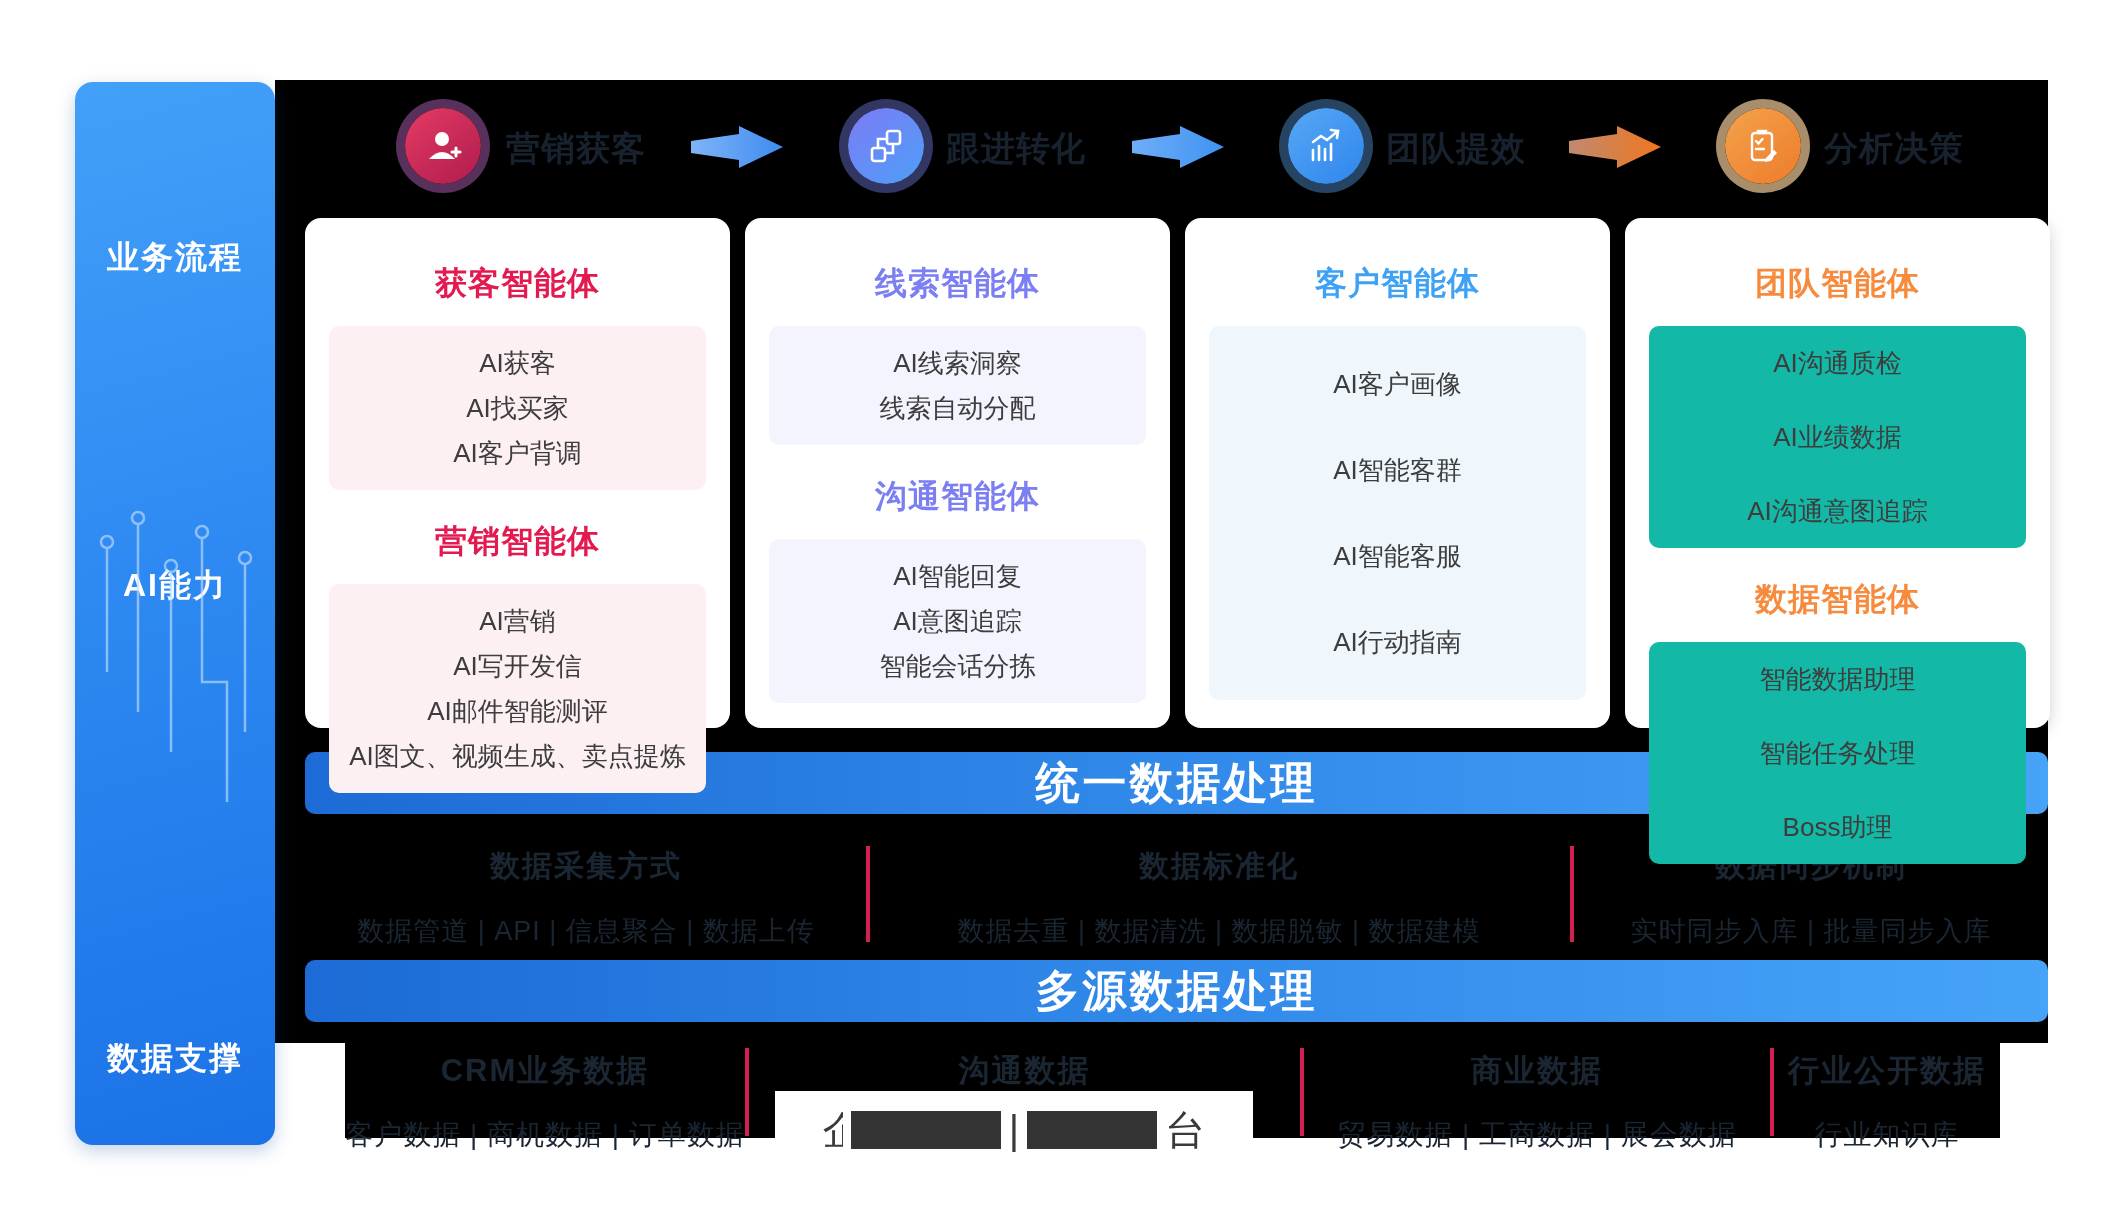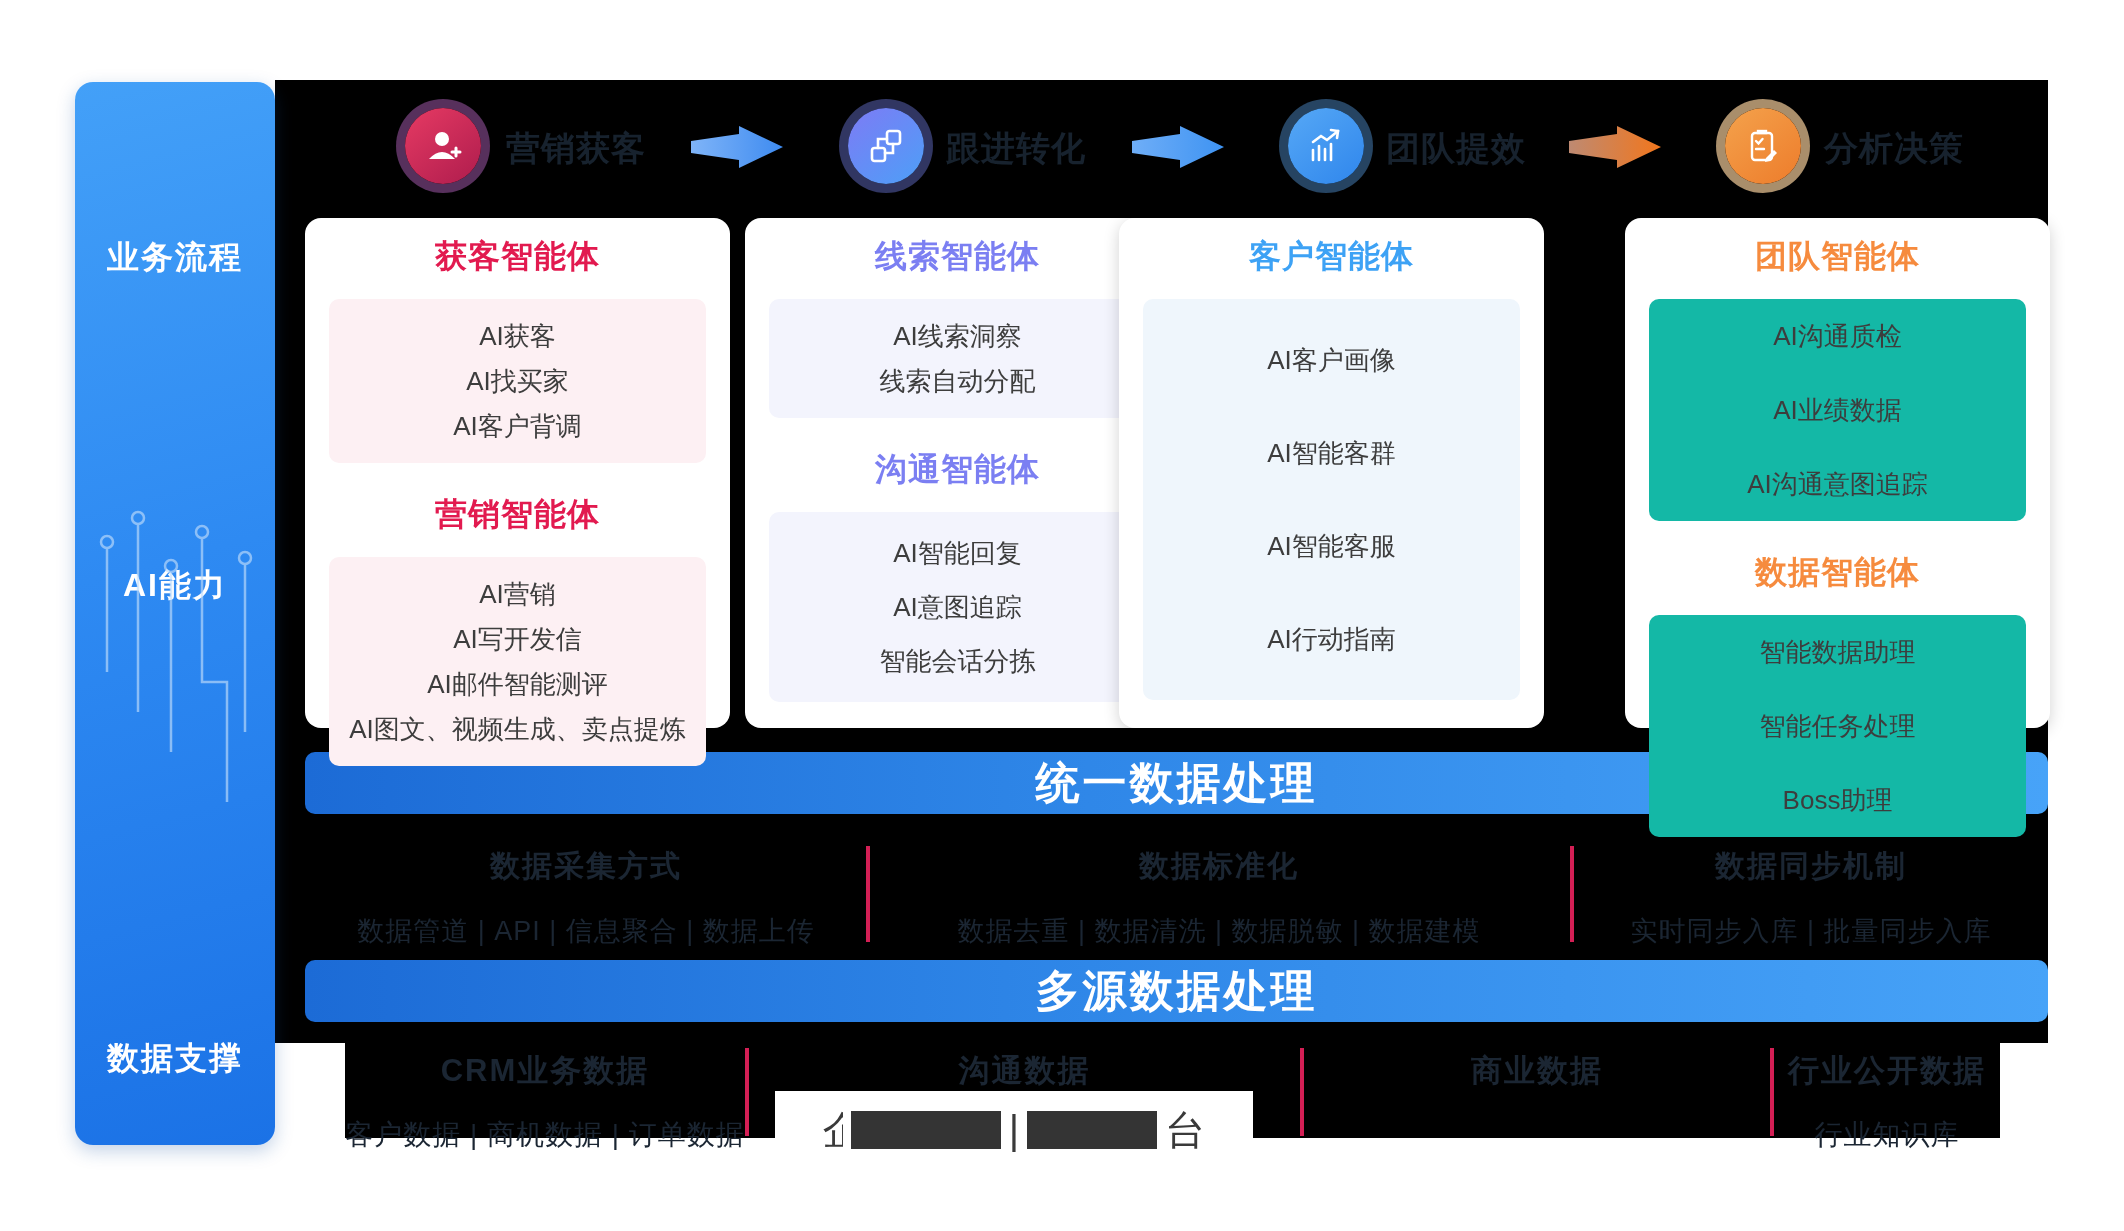--- a/index.html
+++ b/index.html
@@ -21,21 +21,21 @@
   .ic1{background:linear-gradient(140deg,#E63A63,#AE1C4D);box-shadow:0 0 0 9px rgba(134,74,142,.65);}
   .ic2{background:linear-gradient(140deg,#7D7BF5,#4D9FF7);box-shadow:0 0 0 9px rgba(122,134,244,.40);}
   .ic3{background:linear-gradient(140deg,#56A8F6,#2F86EC);box-shadow:0 0 0 9px rgba(96,170,246,.40);}
   .ic4{background:linear-gradient(140deg,#F4A24C,#ED7C2B);box-shadow:0 0 0 9px rgba(226,189,143,.75);}
   .step-label{position:absolute;top:126px;font-size:34px;font-weight:700;color:#17222E;z-index:2;
               letter-spacing:1px;}
   .arrow{position:absolute;top:124px;z-index:2;}
   
   .card{position:absolute;top:218px;width:425px;height:510px;background:#ffffff;border-radius:16px;
         z-index:3;box-sizing:border-box;display:flex;flex-direction:column;align-items:center;
-        padding:13px 24px 18px;box-shadow:0 4px 16px rgba(0,0,0,0.18);}
+        padding:40px 24px 18px;box-shadow:0 4px 16px rgba(0,0,0,0.18);}
   .card-title{font-size:32px;font-weight:700;margin:4px 0 20px;letter-spacing:1px;}
   .t-red{color:#E21A4F;} .t-purple{color:#7B7FF2;} .t-blue{color:#3DA2F5;} .t-orange{color:#F68B3E;}
   .card-box{align-self:stretch;border-radius:10px;padding:20px 6px;display:flex;flex-direction:column;
             gap:11px;margin-bottom:26px;}
   .b-red{background:#FDF0F3;} .b-purple{background:#F3F4FD;} .b-blue{background:#EFF6FC;} .b-orange{background:#14b8a6;gap:40px;}
   .card-item{font-size:26px;color:#3D3D3D;line-height:34px;text-align:center;}
   .roomy{flex:1;justify-content:space-around;margin-bottom:10px;}
   
   .hbar{position:absolute;left:305px;width:1743px;height:62px;border-radius:10px;z-index:2;
         background:linear-gradient(90deg,#1C6BD6 0%,#2F87E8 45%,#47A3F8 100%);
@@ -185,21 +185,21 @@
       <div class="card-item">线索自动分配</div>
     </div>
     <div class="card-title t-purple">沟通智能体</div>
     <div class="card-box b-purple" style="margin-bottom:8px;flex:1;justify-content:space-around;">
       <div class="card-item">AI智能回复</div>
       <div class="card-item">AI意图追踪</div>
       <div class="card-item">智能会话分拣</div>
     </div>
   </div>
 
-  <div class="card" style="left:1119px;">
+  <div class="card" style="left:1185px;">
     <div class="card-title t-blue">客户智能体</div>
     <div class="card-box b-blue roomy">
       <div class="card-item">AI客户画像</div>
       <div class="card-item">AI智能客群</div>
       <div class="card-item">AI智能客服</div>
       <div class="card-item">AI行动指南</div>
     </div>
   </div>
 
   <div class="card" style="left:1625px;">
@@ -240,20 +240,21 @@
     <div class="col-title">CRM业务数据</div>
     <div class="col-items">客户数据 | 商机数据 | 订单数据</div>
   </div>
   <div class="vdiv" style="left:745px;top:1048px;height:88px;"></div>
   <div class="src-col" style="left:749px;top:1050px;width:551px;">
     <div class="col-title">沟通数据</div>
   </div>
   <div class="vdiv" style="left:1300px;top:1048px;height:88px;"></div>
   <div class="src-col" style="left:1304px;top:1050px;width:466px;">
     <div class="col-title">商业数据</div>
+    <div class="col-items">贸易数据 | 工商数据 | 展会数据</div>
   </div>
   <div class="vdiv" style="left:1770px;top:1048px;height:88px;"></div>
   <div class="src-col" style="left:1774px;top:1050px;width:226px;">
     <div class="col-title">行业公开数据</div>
     <div class="col-items">行业知识库</div>
   </div>
 
   <div class="redact-box">
     <span class="redact-frag">企</span>
     <span class="redact-bar rb1"></span>

